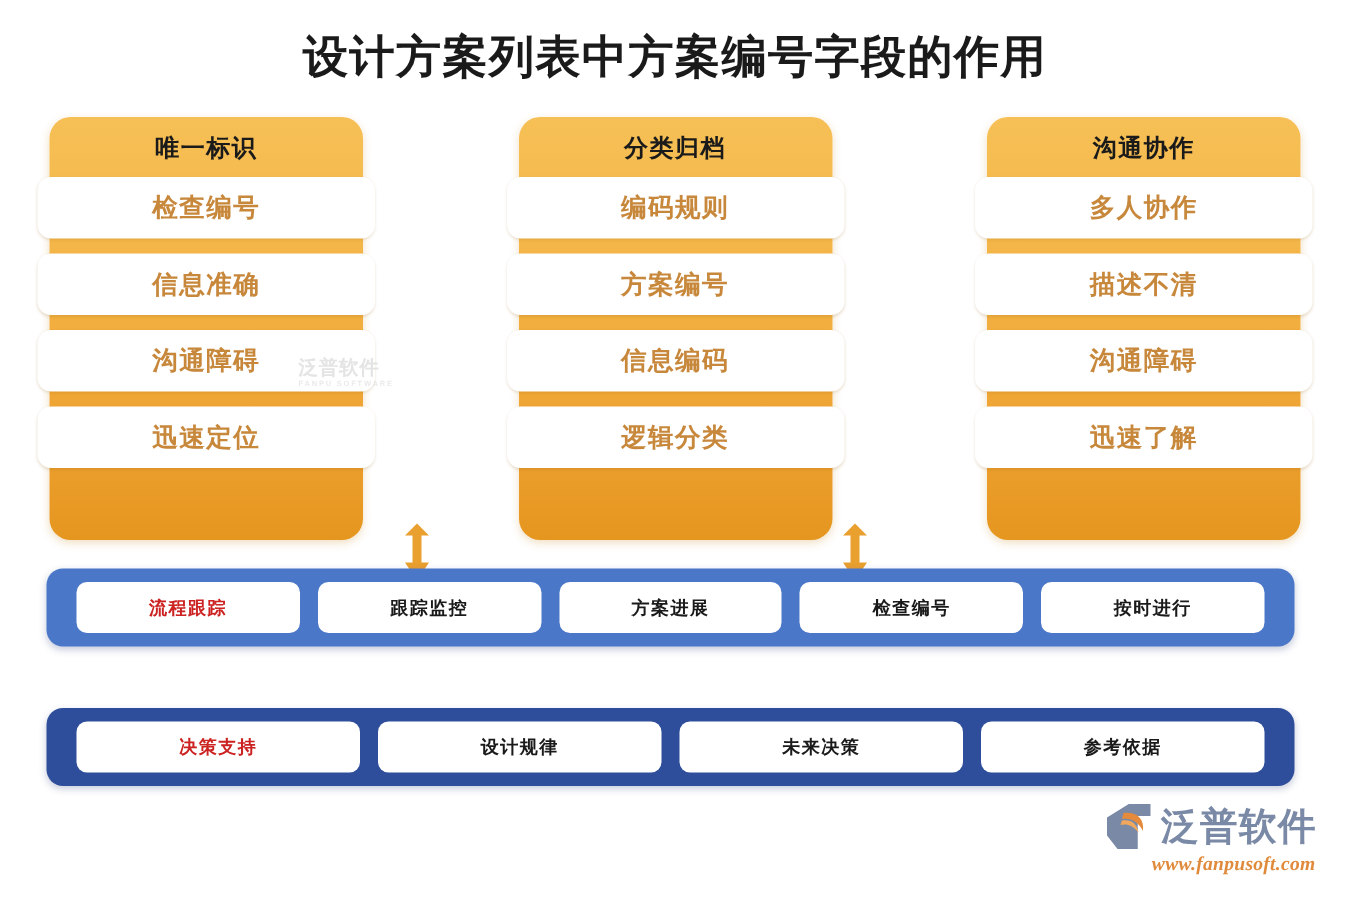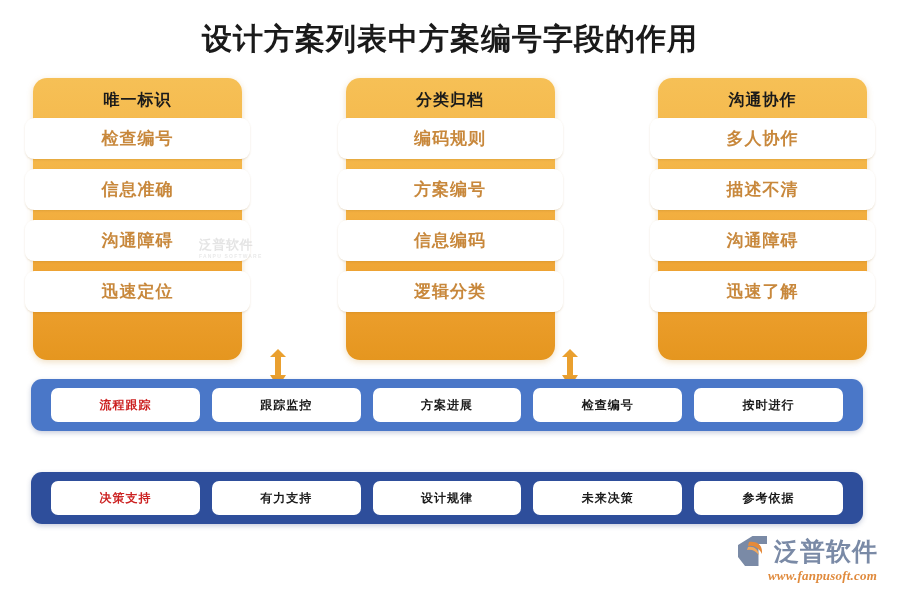--- a/index.html
+++ b/index.html
@@ -281,21 +281,20 @@
   <div class="blue-bar" id="bar-process">
     <div class="pill accent">流程跟踪</div>
     <div class="pill">跟踪监控</div>
     <div class="pill">方案进展</div>
     <div class="pill">检查编号</div>
     <div class="pill">按时进行</div>
   </div>
 
   <div class="blue-bar" id="bar-decision">
     <div class="pill accent">决策支持</div>
-    <div class="pill">有力支持</div>
     <div class="pill">设计规律</div>
     <div class="pill">未来决策</div>
     <div class="pill">参考依据</div>
   </div>
 
   <div class="watermark">
     <div class="wm-cn">泛普软件</div>
     <div class="wm-en">FANPU SOFTWARE</div>
   </div>
 

